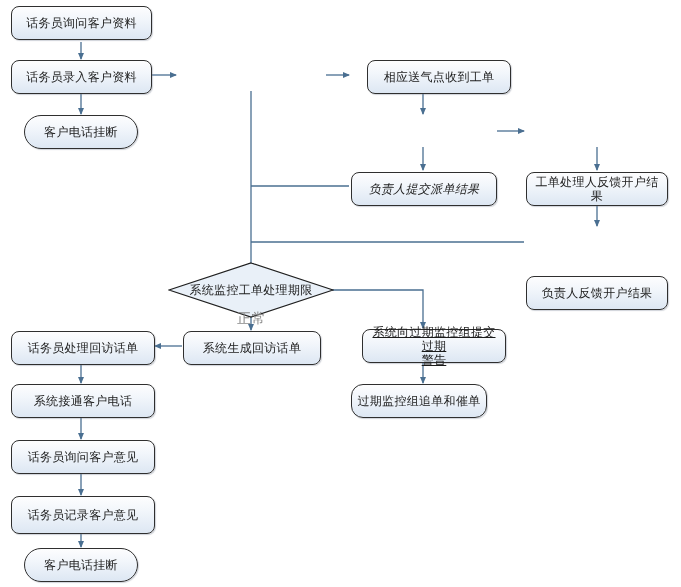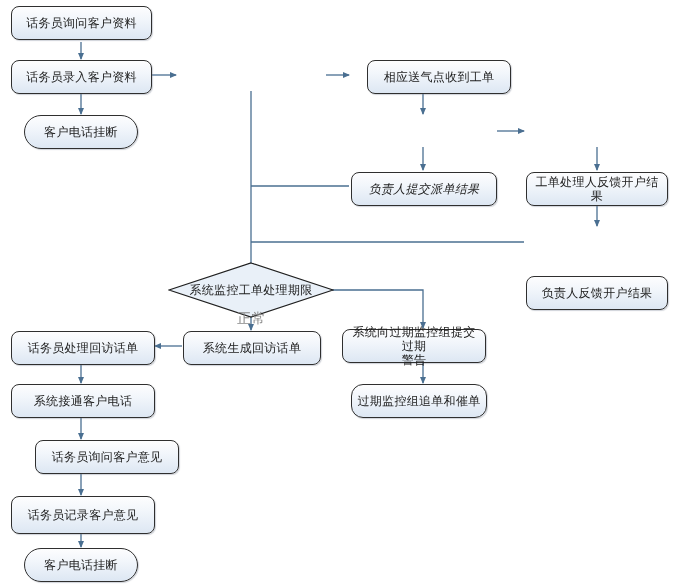--- a/index.html
+++ b/index.html
@@ -173,38 +173,38 @@
     </svg>
     <div class="diamond-label">系统监控工单处理期限</div>
   </div>
 
   <div class="edge-label" style="left:237px; top:310px;">正常</div>
 
   <div class="node" style="left:183px; top:331px; width:138px; height:31px;">
     <span class="node-text">系统生成回访话单</span>
   </div>
 
-  <div class="node" style="left:342px; top:329px; width:144px; height:34px;">
+  <div class="node" style="left:362px; top:329px; width:144px; height:34px;text-decoration:underline;">
     <span class="node-text">系统向过期监控组提交过期
 警告</span>
   </div>
 
   <div class="node" style="left:351px; top:384px; width:136px; height:31px;border-radius:12px;">
     <span class="node-text">过期监控组追单和催单</span>
   </div>
 
   <div class="node" style="left:11px; top:331px; width:144px; height:32px;">
     <span class="node-text">话务员处理回访话单</span>
   </div>
 
   <div class="node" style="left:11px; top:384px; width:144px; height:31px;">
     <span class="node-text">系统接通客户电话</span>
   </div>
 
-  <div class="node" style="left:11px; top:440px; width:144px; height:31px;margin-left:24px;">
+  <div class="node" style="left:11px; top:440px; width:144px; height:31px;">
     <span class="node-text">话务员询问客户意见</span>
   </div>
 
   <div class="node" style="left:11px; top:496px; width:144px; height:38px;">
     <span class="node-text">话务员记录客户意见</span>
   </div>
 
   <div class="node terminal" style="left:24px; top:548px; width:114px; height:31px;">
     <span class="node-text">客户电话挂断</span>
   </div>

